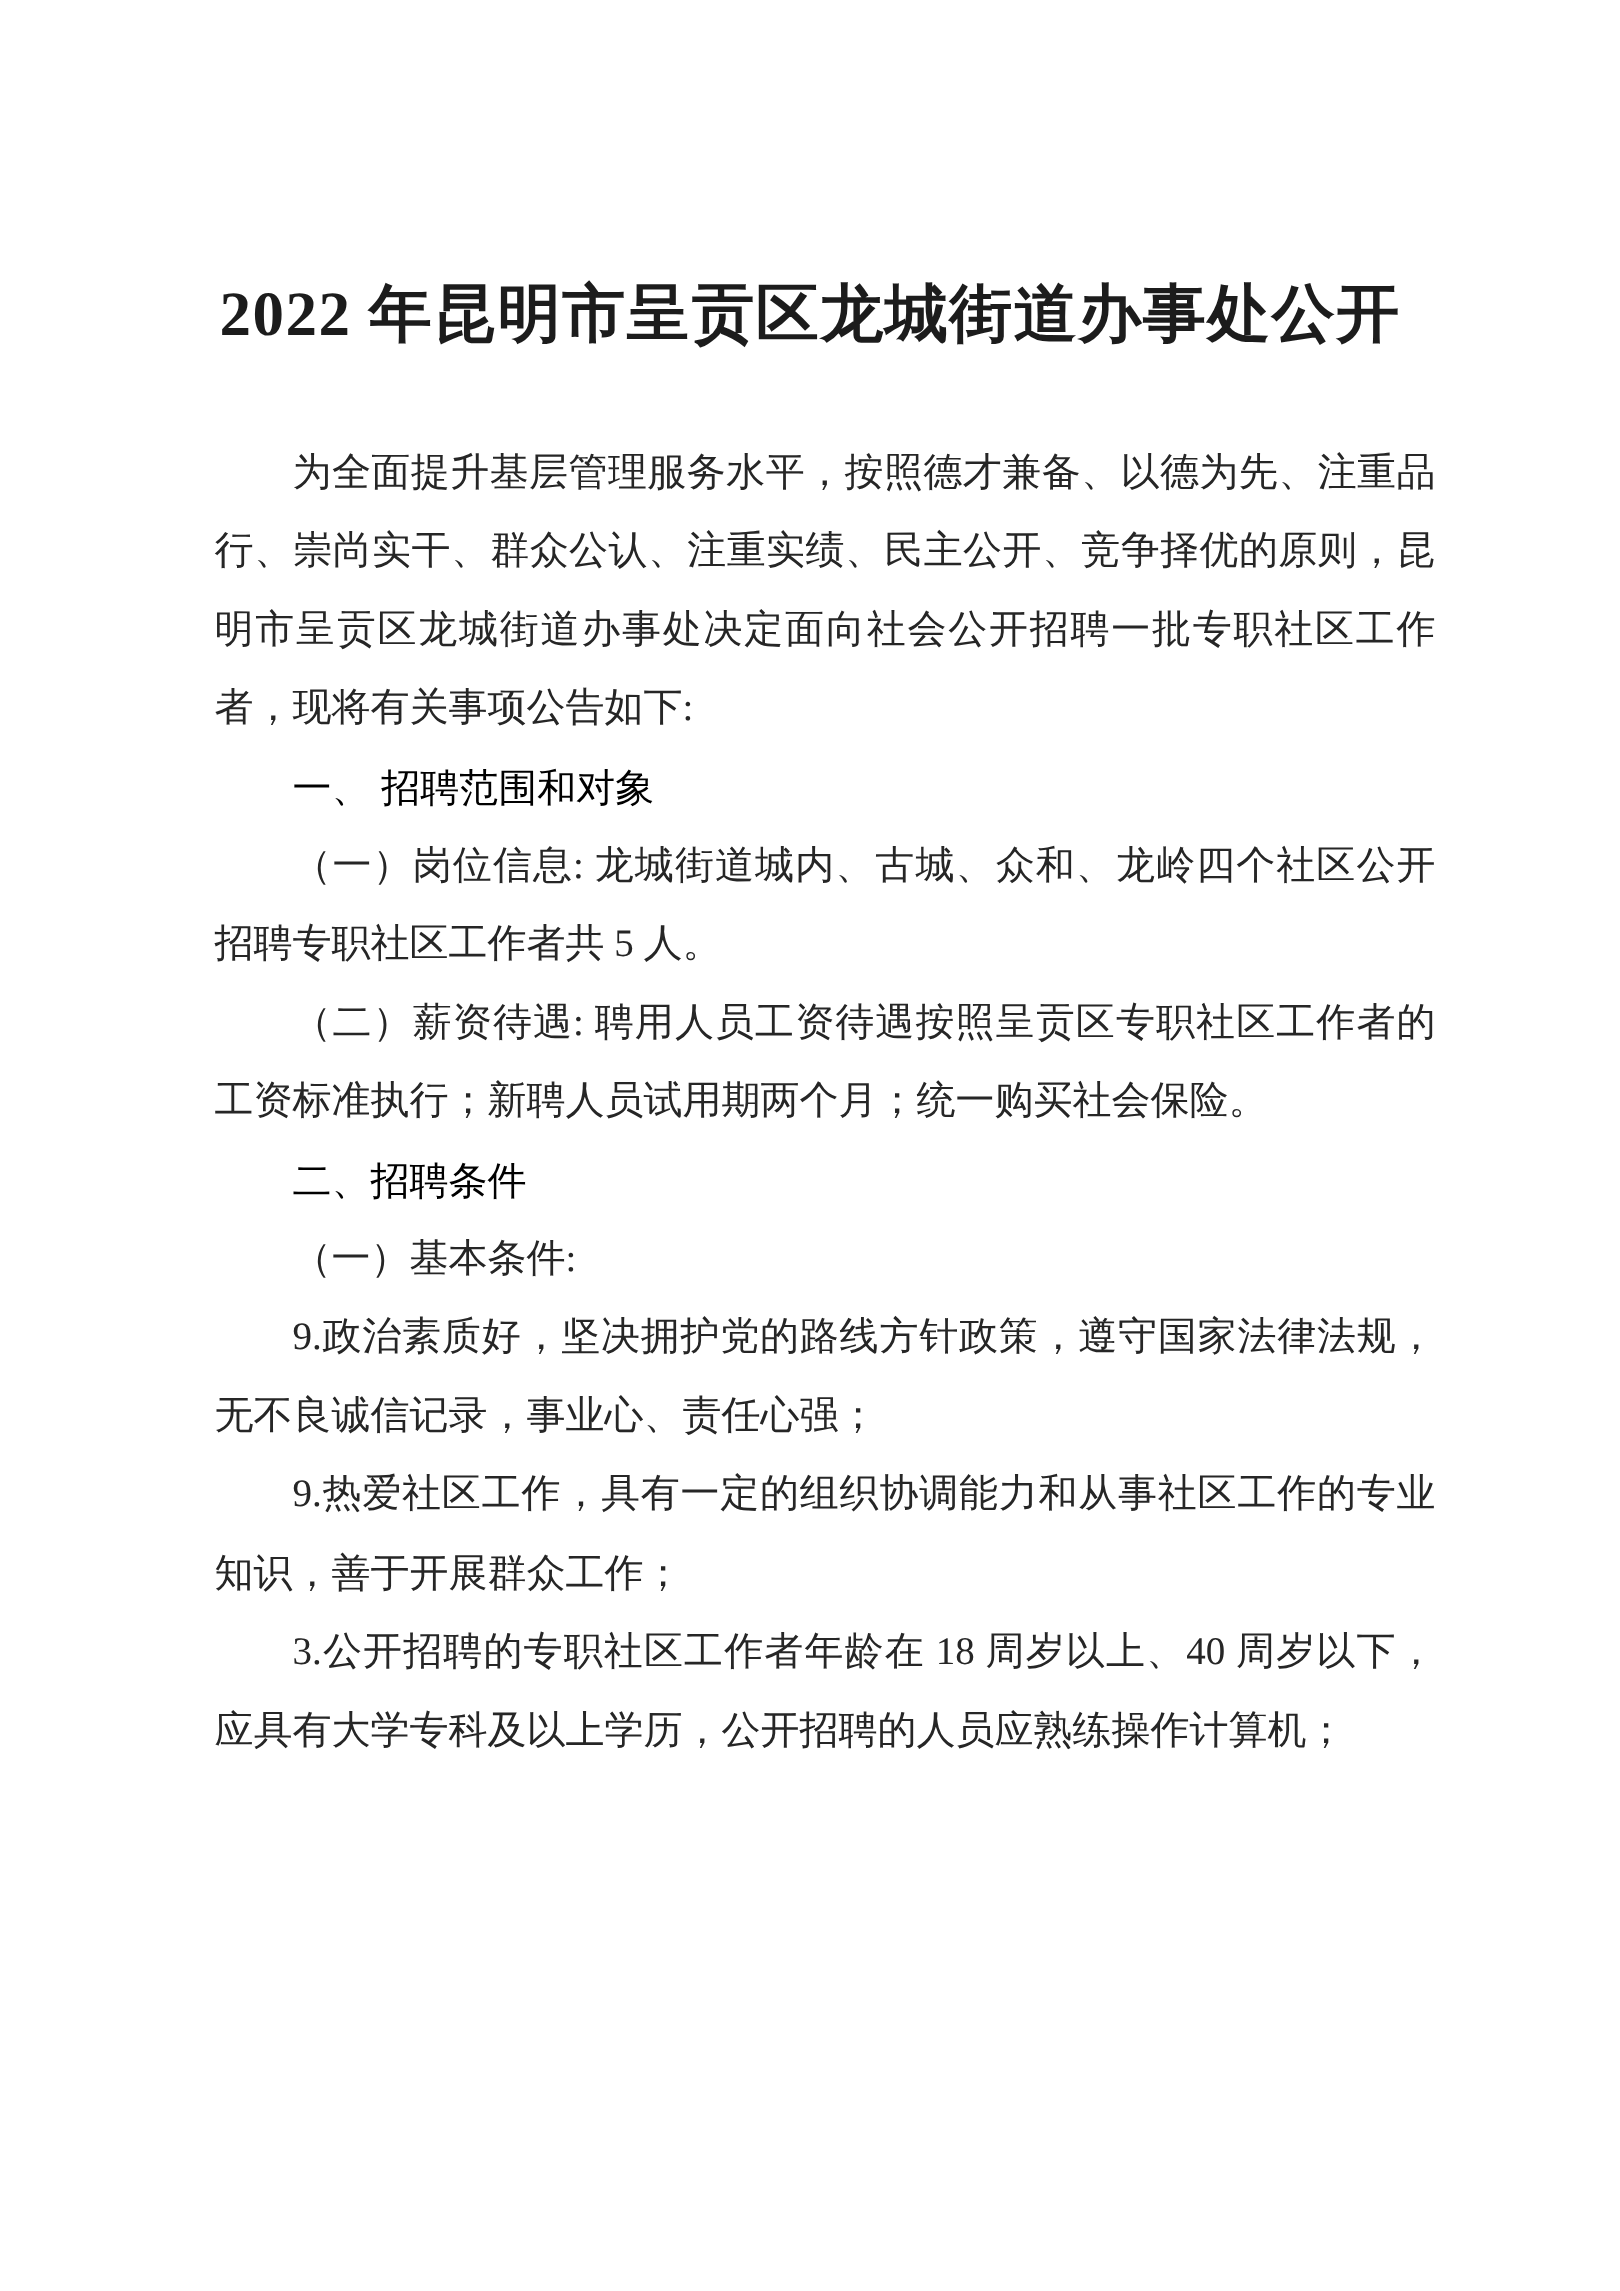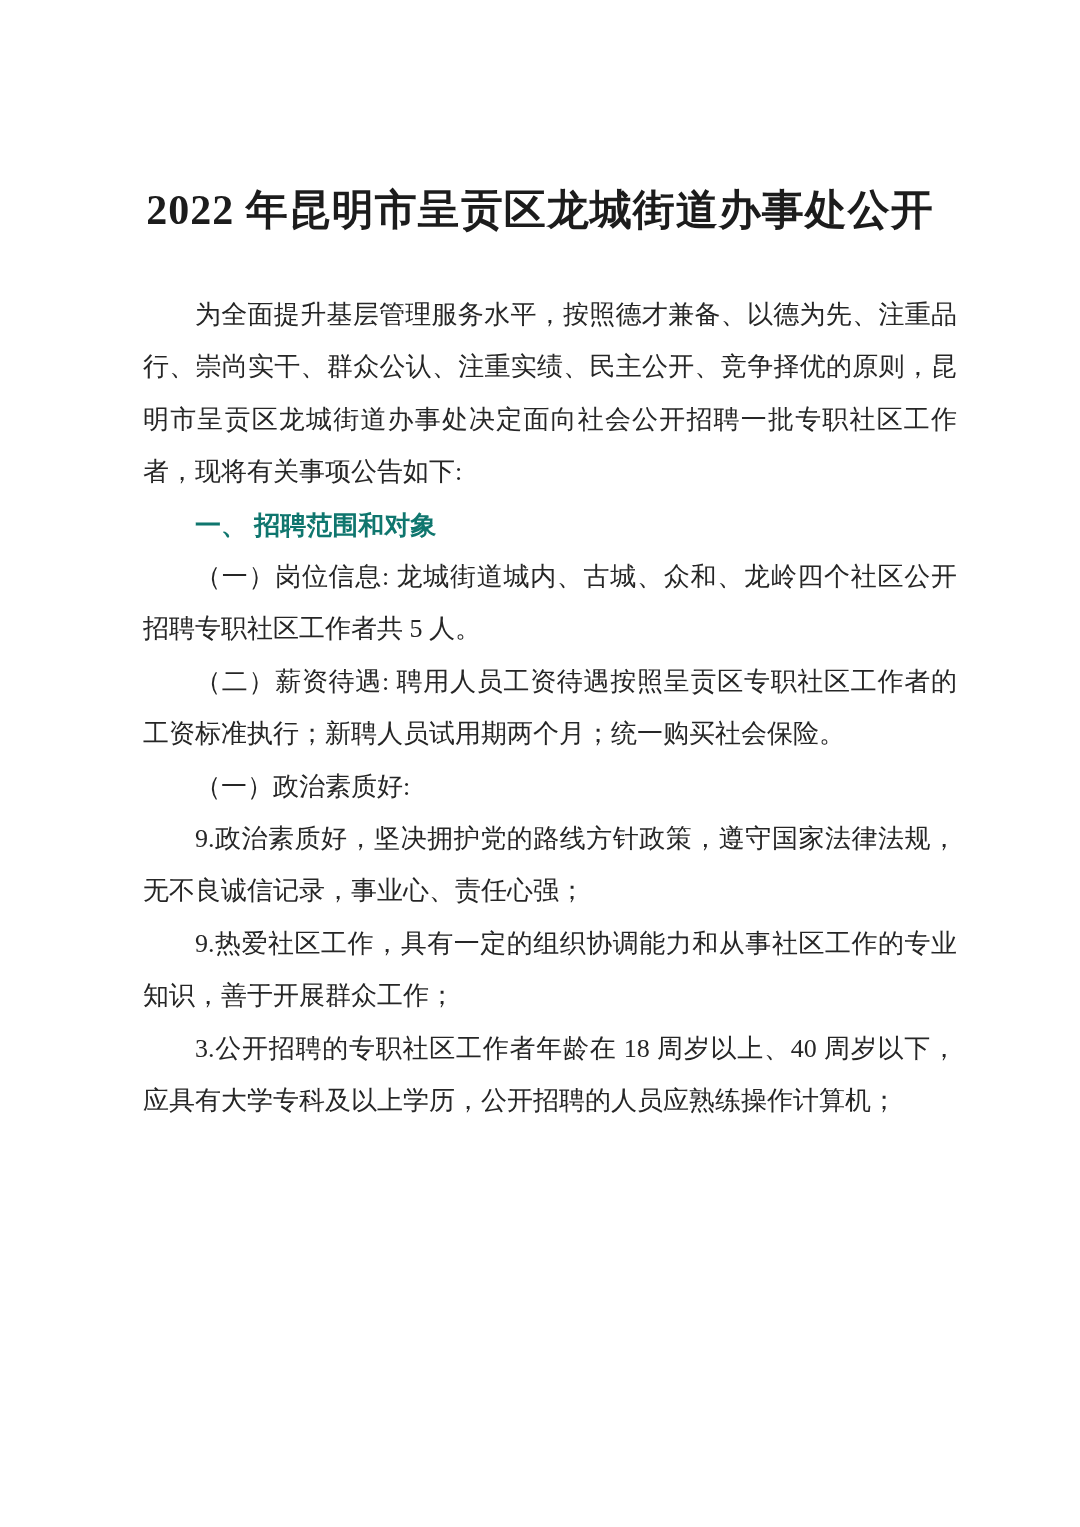--- a/index.html
+++ b/index.html
@@ -31,22 +31,22 @@
     line-height: 52.4px;
     text-align: justify;
     color: #262626;
   }
   .doc-body p {
     text-indent: 2em;
     margin: 0;
   }
   .doc-body p.heading {
     font-family: "Liberation Sans", "DejaVu Sans", sans-serif;
-    font-weight: bold;
-    color: #0f766e;
+    font-weight: normal;
+    color: #000000;
   }
   .page-number {
     position: absolute;
     top: 1415px;
     right: 125px;
     font-size: 30px;
     color: #3a3a3a;
     letter-spacing: 2px;
     font-family: "Liberation Serif", "DejaVu Serif", serif;
   }
@@ -76,21 +76,22 @@
 
   <div class="doc-title">
     <div>2022 年昆明市呈贡区龙城街道办事处公开</div>
   </div>
 
   <div class="doc-body">
       <p>为全面提升基层管理服务水平，按照德才兼备、以德为先、注重品行、崇尚实干、群众公认、注重实绩、民主公开、竞争择优的原则，昆明市呈贡区龙城街道办事处决定面向社会公开招聘一批专职社区工作者，现将有关事项公告如下:</p>
       <p class="heading">一、 招聘范围和对象</p>
       <p>（一）岗位信息: 龙城街道城内、古城、众和、龙岭四个社区公开招聘专职社区工作者共 5 人。</p>
       <p>（二）薪资待遇: 聘用人员工资待遇按照呈贡区专职社区工作者的工资标准执行；新聘人员试用期两个月；统一购买社会保险。</p>
-      <p>（一）政治素质好:</p>
+      <p class="heading">二、招聘条件</p>
+      <p>（一）基本条件:</p>
       <p>9.政治素质好，坚决拥护党的路线方针政策，遵守国家法律法规，无不良诚信记录，事业心、责任心强；</p>
       <p>9.热爱社区工作，具有一定的组织协调能力和从事社区工作的专业知识，善于开展群众工作；</p>
       <p>3.公开招聘的专职社区工作者年龄在 18 周岁以上、40 周岁以下，应具有大学专科及以上学历，公开招聘的人员应熟练操作计算机；</p>
     </div>
 
   <div class="page-number">—1—</div>
 
   <div class="watermark">
     <span class="watermark-icon">
       <svg viewBox="0 0 48 56" width="48" height="56" xmlns="http://www.w3.org/2000/svg">

